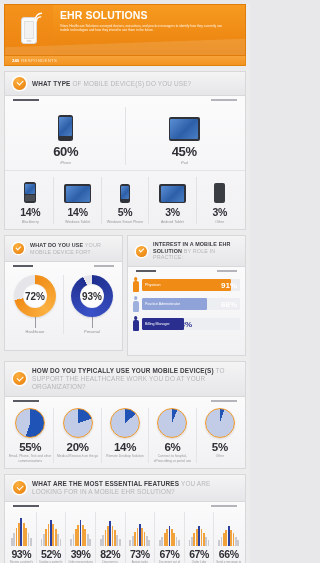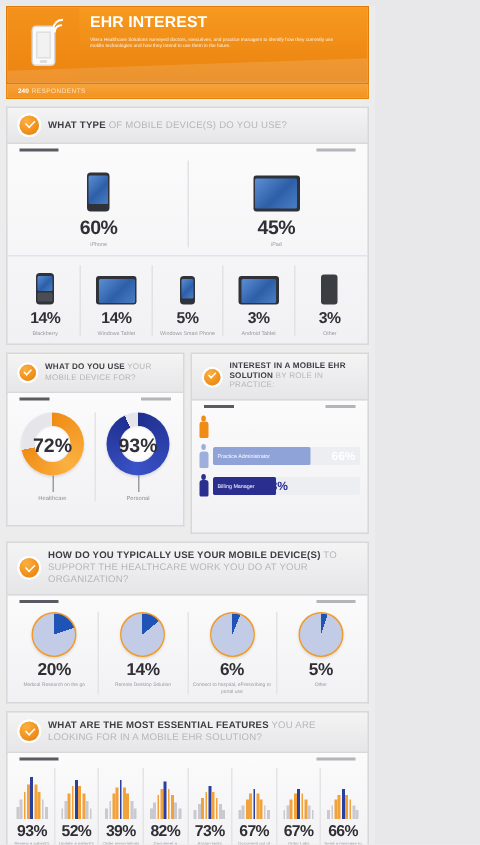--- a/index.html
+++ b/index.html
@@ -124,21 +124,21 @@
   .donuts{ display:flex; padding:8px 2px 4px 2px; }
   .donut-cell{ flex:1; text-align:center; border-right:1px solid #e4e4e6; }
   .donut-cell:last-child{ border-right:none; }
   .donut{
     width:42px;height:42px;border-radius:50%;margin:0 auto; position:relative;
     box-shadow:0 1px 2px rgba(0,0,0,.13);
   }
   .donut .hole{
     position:absolute; left:9px;top:9px;right:9px;bottom:9px;border-radius:50%;
     background:#fdfdfd; display:flex;align-items:center;justify-content:center;
-    font-size:13px;font-weight:bold;color:#2f2f35; box-shadow:inset 0 0 2px rgba(0,0,0,.12);
+    font-size:10px;font-weight:bold;color:#2f2f35; box-shadow:inset 0 0 2px rgba(0,0,0,.12);
   }
   .pin{ width:1px;height:11px;background:#9b9ba1;margin:0 auto; }
   .dlb{ font-size:3.9px;color:#8f8f96; margin-top:1px; }
 
   
   .roles{ padding:5px 5px 5px 4px; }
   .role{ display:flex; align-items:center; gap:3px; margin-bottom:3.5px; }
   .person{ width:7px;height:16px; flex:0 0 7px; position:relative; }
   .person i{ position:absolute;left:50%;transform:translateX(-50%);top:0;width:3.6px;height:3.6px;border-radius:50%; }
   .person u{ position:absolute;left:50%;transform:translateX(-50%);top:4.2px;width:6px;height:11px;border-radius:2px 2px 1px 1px; }
@@ -178,21 +178,21 @@
 
   <div class="header">
     <div class="hdr-badge">
       <div class="phone-ico"></div>
       <svg class="wifi" viewBox="0 0 20 20">
         <path d="M4 14a9 9 0 0 1 9-9" fill="none" stroke="#fff" stroke-width="2.1" stroke-linecap="round"></path>
         <path d="M5.5 17a6.5 6.5 0 0 1 6.5-6.5" fill="none" stroke="#fff" stroke-width="2.1" stroke-linecap="round"></path>
       </svg>
     </div>
     <div class="hdr-txt">
-      <div class="hdr-l1">EHR INTEREST</div>
+      <div class="hdr-l1">EHR SOLUTIONS</div>
       <div class="hdr-body">Vitera Healthcare Solutions surveyed doctors, executives, and practice managers to identify how they currently use mobile technologies and how they intend to use them in the future.</div>
     </div>
   </div>
 
   <div class="resp-bar">
     <span class="n">240</span>
     <span class="t">RESPONDENTS</span>
   </div>
 
   <div class="block">
@@ -324,20 +324,25 @@
         <div class="rule-row">
             <div class="rule" style="width:20px"></div>
             <div class="r2" style="width:20px"></div>
           </div>
         <div class="roles">
           <div class="role">
             <div class="person">
                 <i style="background:#f08c16"></i>
                 <u style="background:#f08c16"></u>
               </div>
+            <div class="rbar" style="background:#ededf0">
+              <div class="fill" id="r0" style="width: 91%; background: rgb(240, 140, 22);"></div>
+              <div class="nm">Physician</div>
+              <div class="vv">91%</div>
+            </div>
           </div>
           <div class="role">
             <div class="person">
                 <i style="background:#9db0dd"></i>
                 <u style="background:#9db0dd"></u>
               </div>
             <div class="rbar" style="background:#edeef2">
               <div class="fill" id="r1" style="width: 66%; background: rgb(143, 163, 216);"></div>
               <div class="nm">Practice Administrator</div>
               <div class="vv">66%</div>
@@ -366,20 +371,25 @@
         <b>HOW DO YOU TYPICALLY USE YOUR MOBILE DEVICE(S)</b>
         <span>TO SUPPORT THE HEALTHCARE WORK YOU DO AT YOUR ORGANIZATION?</span>
       </div>
     </div>
     <div class="panel">
       <div class="rule-row">
           <div class="rule"></div>
           <div class="r2"></div>
         </div>
       <div class="pies">
+        <div class="pie-cell">
+          <div class="pie" id="p0" style="background: conic-gradient(rgb(31, 83, 181) 0deg, rgb(31, 83, 181) 198deg, rgb(195, 204, 230) 198deg, rgb(195, 204, 230) 360deg);"></div>
+          <div class="pc">55%</div>
+          <div class="lb">Email, Phone, Text and other communications</div>
+        </div>
         <div class="pie-cell">
           <div class="pie" id="p1" style="background: conic-gradient(rgb(31, 83, 181) 0deg, rgb(31, 83, 181) 72deg, rgb(195, 204, 230) 72deg, rgb(195, 204, 230) 360deg);"></div>
           <div class="pc">20%</div>
           <div class="lb">Medical Research on the go</div>
         </div>
         <div class="pie-cell">
           <div class="pie" id="p2" style="background: conic-gradient(rgb(31, 83, 181) 0deg, rgb(31, 83, 181) 50.4deg, rgb(195, 204, 230) 50.4deg, rgb(195, 204, 230) 360deg);"></div>
           <div class="pc">14%</div>
           <div class="lb">Remote Desktop Solution</div>
         </div>

